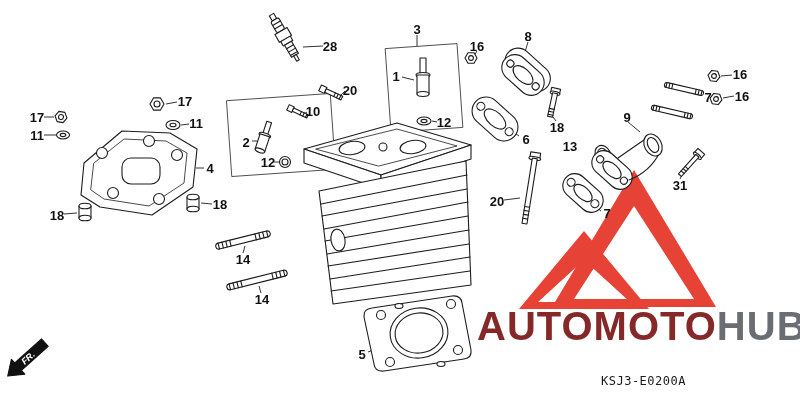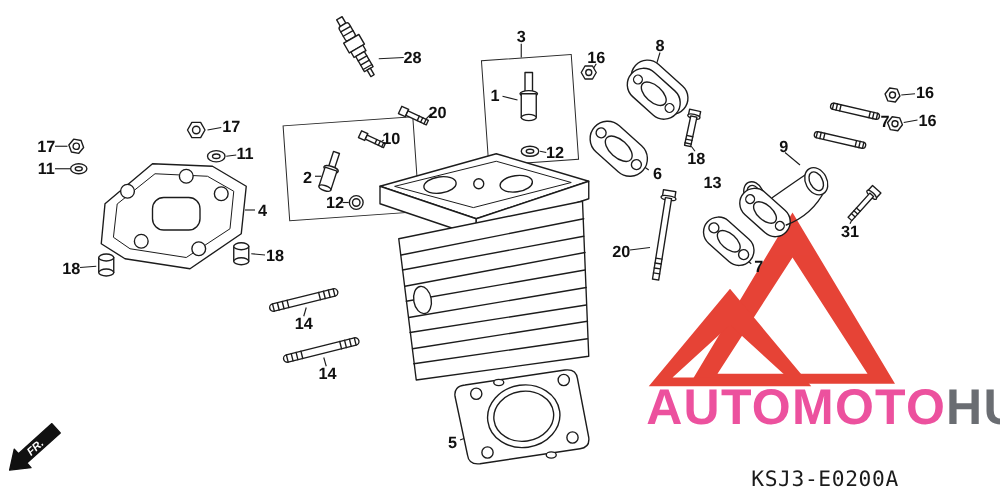--- a/index.html
+++ b/index.html
@@ -1,26 +1,26 @@
 <!DOCTYPE html>
 <html><head>
 <meta charset="utf-8">
 <style>
   html,body{margin:0;padding:0;background:#fff;}
   .stage{position:relative;width:800px;height:400px;background:#ffffff;overflow:hidden;
          font-family:"Liberation Sans",sans-serif;}
   .watermark-text{position:absolute;left:477px;top:306px;z-index:1;font-weight:700;
          font-size:40px;letter-spacing:1px;line-height:1;white-space:nowrap;opacity:.95;}
-  .wm-a{color:#ec4899;margin-left:40px;}
+  .wm-a{color:#7f1d1d;}
   .wm-b{color:#63666b;}
   svg.art{position:absolute;left:0;top:0;z-index:2;}
   .callout{position:absolute;transform:translate(-50%,-50%);font-size:13px;font-weight:700;
          color:#101010;z-index:4;line-height:1;}
   .code{position:absolute;left:601px;top:374px;z-index:4;
-         font-family:"DejaVu Sans Mono",monospace;font-size:17px;color:#1b1b1b;
+         font-family:"DejaVu Sans Mono",monospace;font-size:12px;color:#1b1b1b;
          letter-spacing:.5px;}
 </style>
 </head>
 <body>
 
 <div class="stage">
 
   <div class="watermark-text"><span class="wm-a">AUTOMOTO</span><span class="wm-b">HUB</span></div>
 
   <svg class="art" width="800" height="400" viewBox="0 0 800 400">

